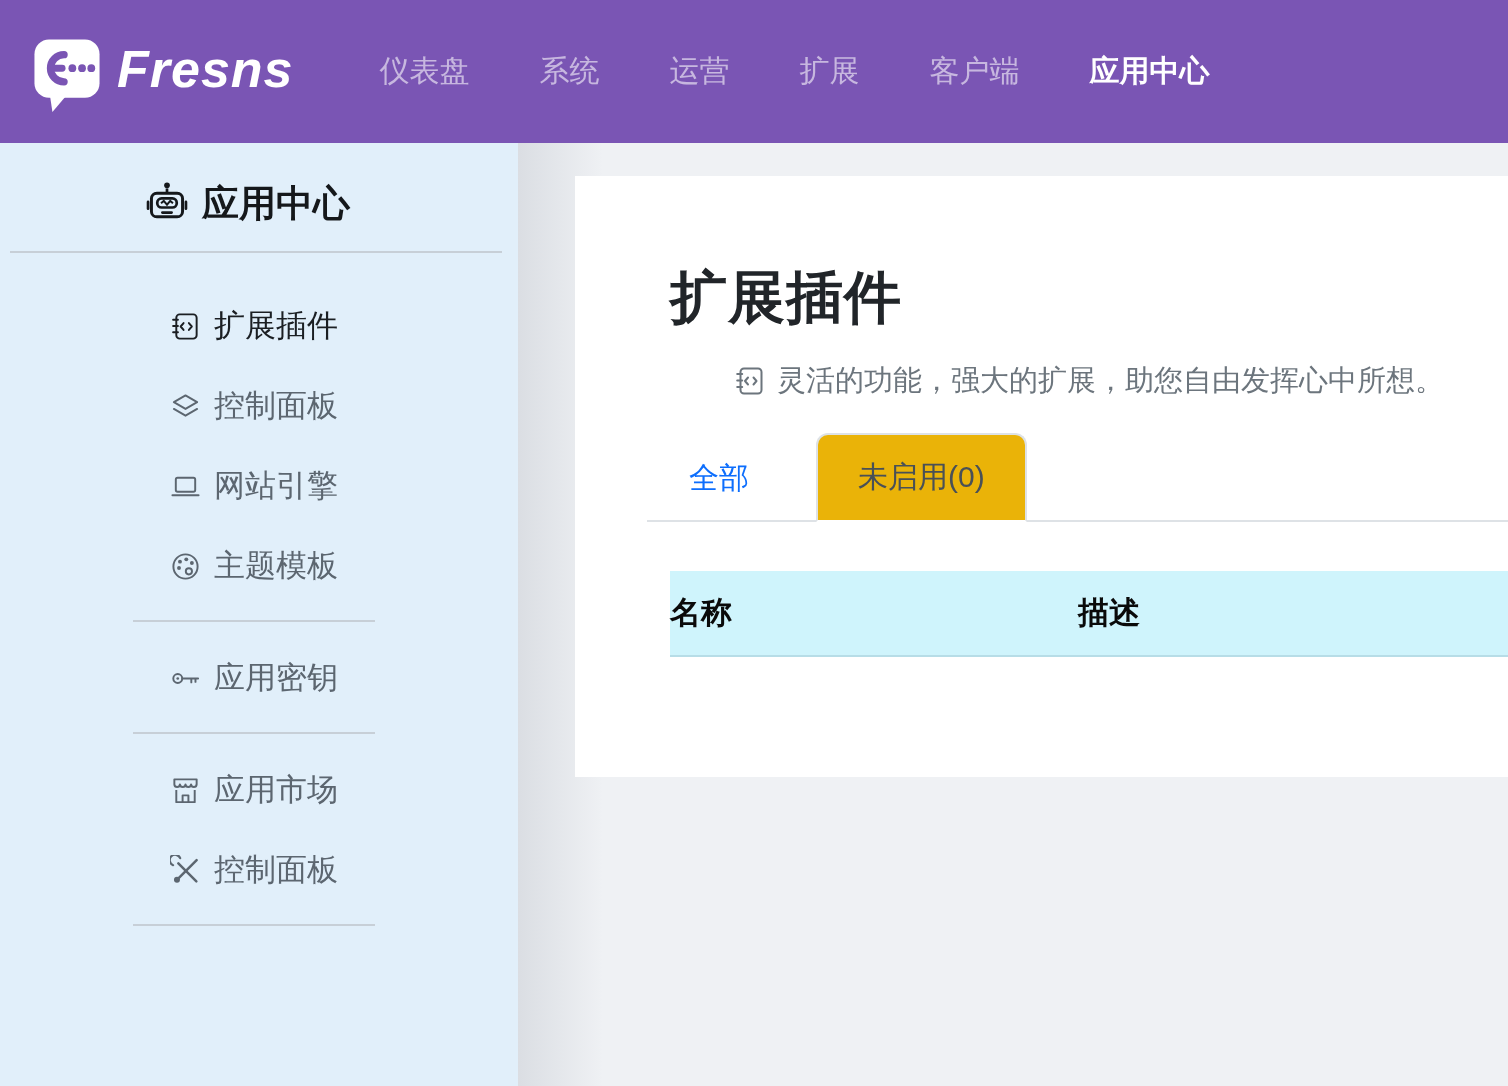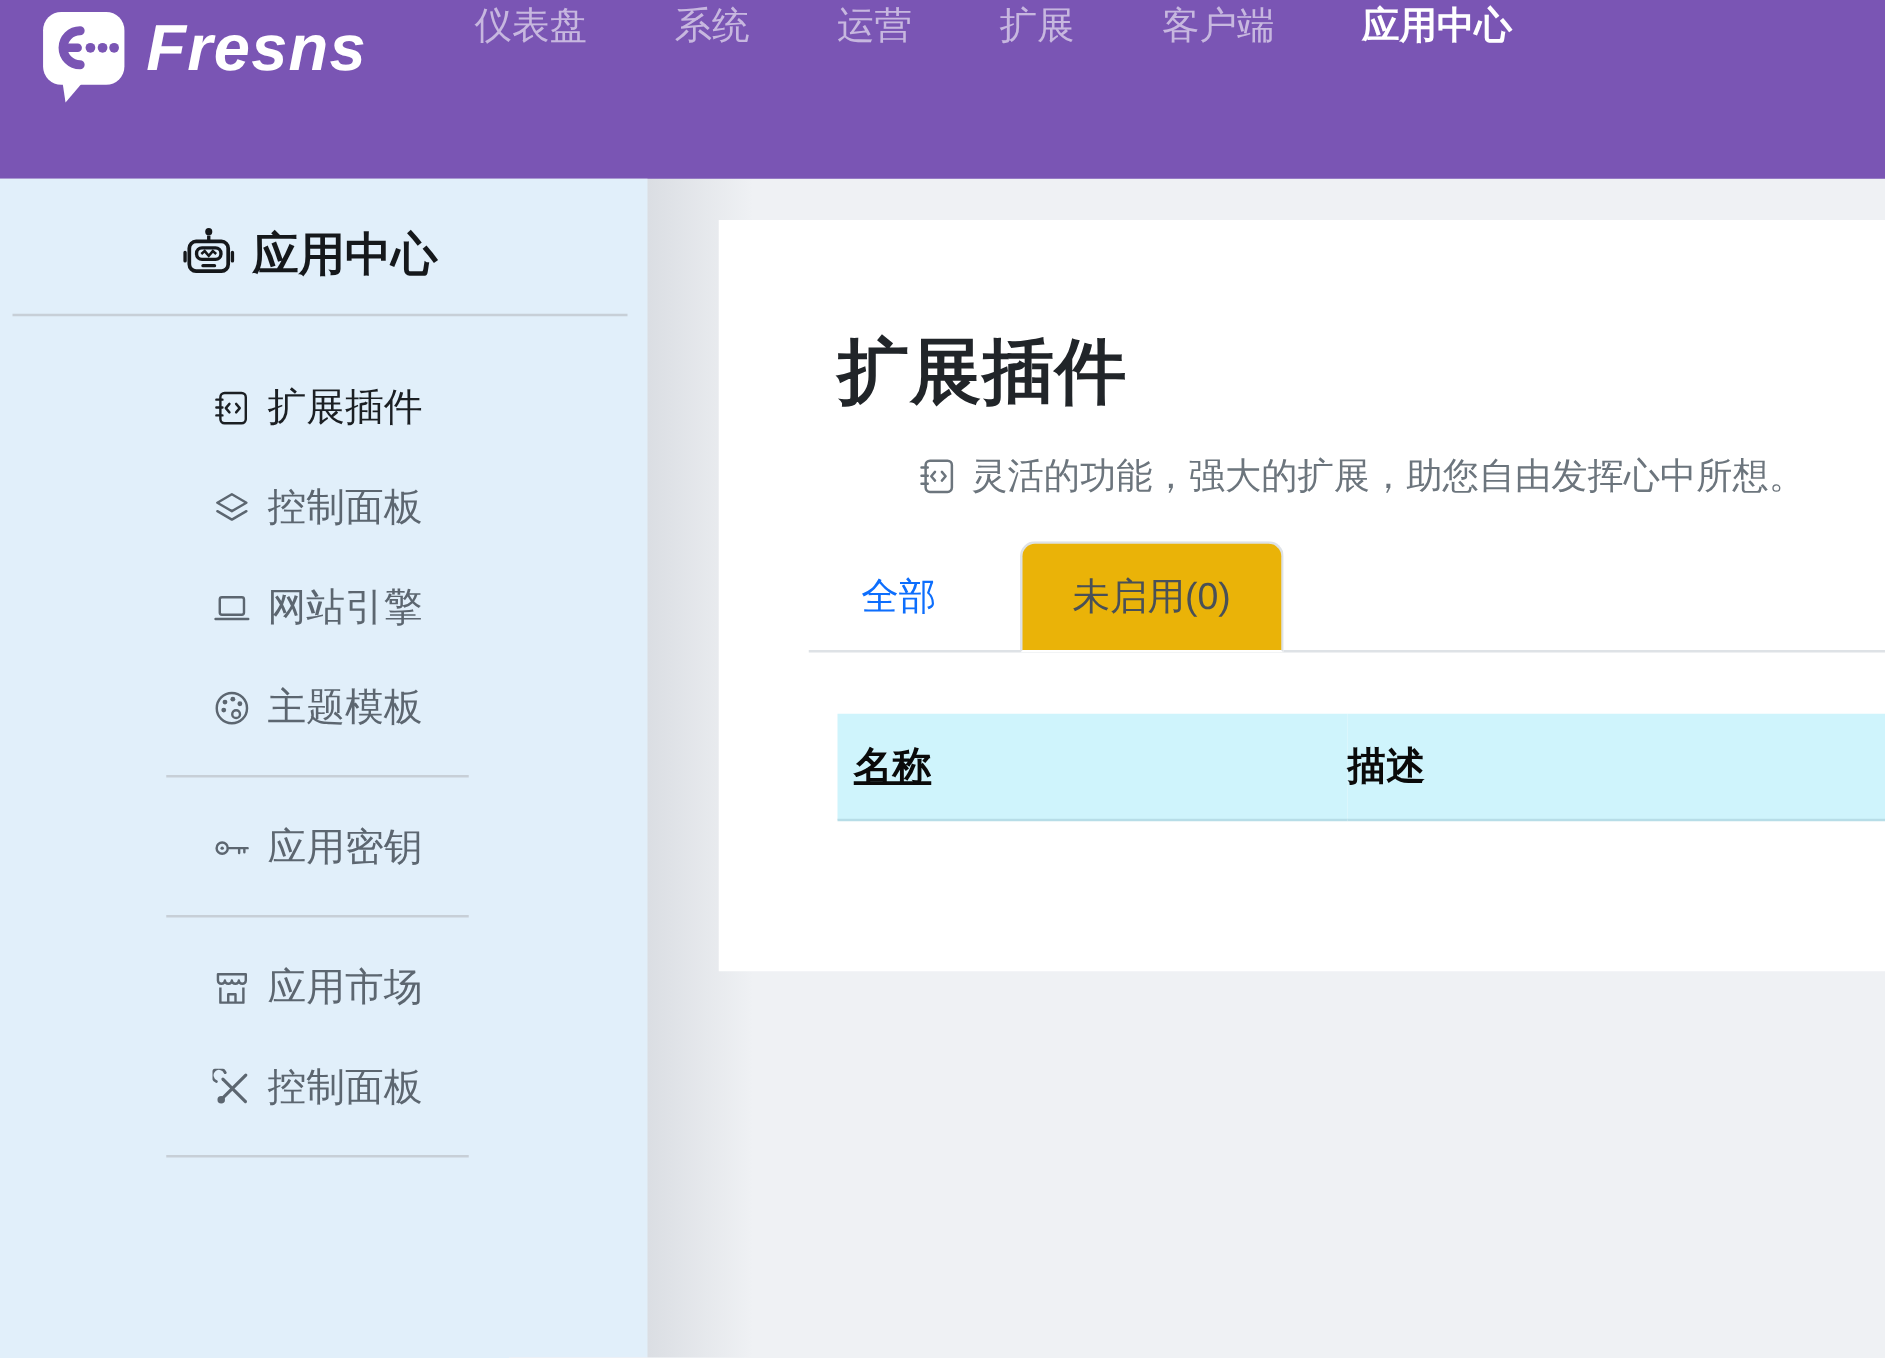--- a/index.html
+++ b/index.html
@@ -6,21 +6,21 @@
   html,body { width:1508px; height:1086px; overflow:hidden; }
   body {
     font-family:"Liberation Sans","DejaVu Sans",sans-serif;
     background:#eff1f4;
     color:#212529;
   }
 
   
   .topbar {
     height:143px; background:#7a55b4;
-    display:flex; align-items:flex-start;
+    display:flex; align-items:center;
     padding-left:33px;
   }
   .brand { display:flex; align-items:center; gap:16px; cursor:pointer; }
   .brand-logo { width:68px; height:76px; margin-top:8px; }
   .brand-text {
     color:#fff; font-size:52px; font-style:italic; font-weight:600;
     letter-spacing:1px; padding-bottom:6px;
   }
   .topnav {
     display:flex; list-style:none; margin-left:86px; gap:70px;
@@ -70,21 +70,21 @@
   }
   .page-title { font-size:57px; font-weight:700; color:#212529; letter-spacing:1px; }
   .subtitle {
     margin-top:24px; display:flex; align-items:center; gap:11px;
     color:#6c757d; font-size:29px;justify-content:center;
   }
   .subtitle .sub-icon { width:32px; height:32px; flex:0 0 32px; }
 
   .tabs {
     margin-top:32px; margin-left:-23px; width:calc(100% + 23px);
-    display:flex; align-items:flex-start;
+    display:flex; align-items:center;
     border-bottom:2px solid #dee2e6;
     font-size:30px;
   }
   .tab {
     padding:22px 40px; color:#0d6efd; cursor:pointer;
     border:2px solid transparent; border-bottom:none;
     margin-bottom:-2px; white-space:nowrap; text-decoration:none;
   }
   .tab + .tab { margin-left:25px; }
   .tab.active {
@@ -92,21 +92,21 @@
     border-color:#dee2e6; border-bottom:2px solid #ffffff;
     border-radius:12px 12px 0 0;
   }
 
   .plugin-table { margin-top:49px; width:100%; border-collapse:collapse; }
   .plugin-table thead th {
     background:#cff4fc; text-align:left;
     font-size:31px; font-weight:700; color:#0a0a0a;
     padding:21px 0; border-bottom:2px solid #b7dde7;
   }
-  .plugin-table thead th:first-child { width:408px; padding-left:13px;text-decoration:underline; }
+  .plugin-table thead th:first-child { width:408px; padding-left:0; }
 
   svg { display:block; }
 </style>
 </head>
 <body>
 
 <nav class="topbar">
   <div class="brand">
     <svg class="brand-logo" viewBox="0 0 70 78">
       <rect x="1.5" y="1.5" width="67" height="60" rx="15" fill="#ffffff"></rect>

